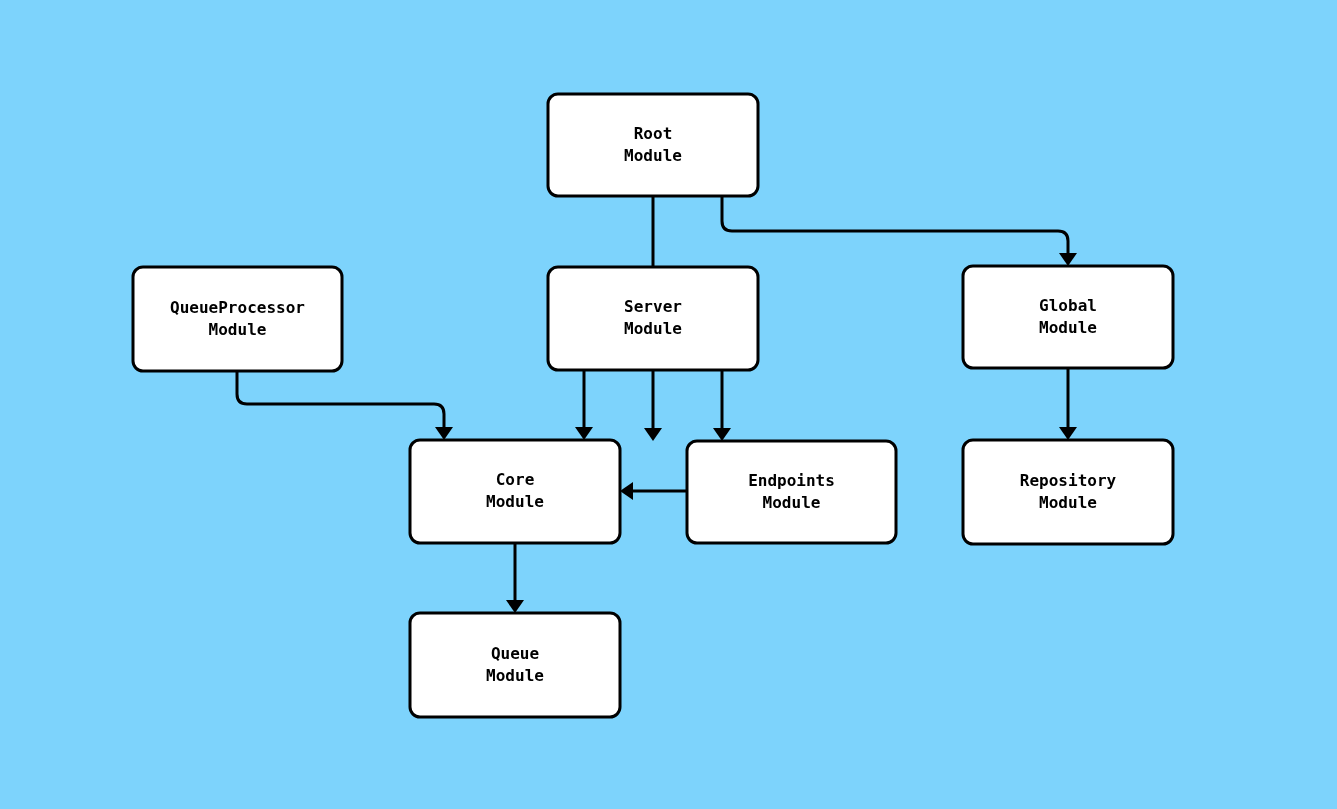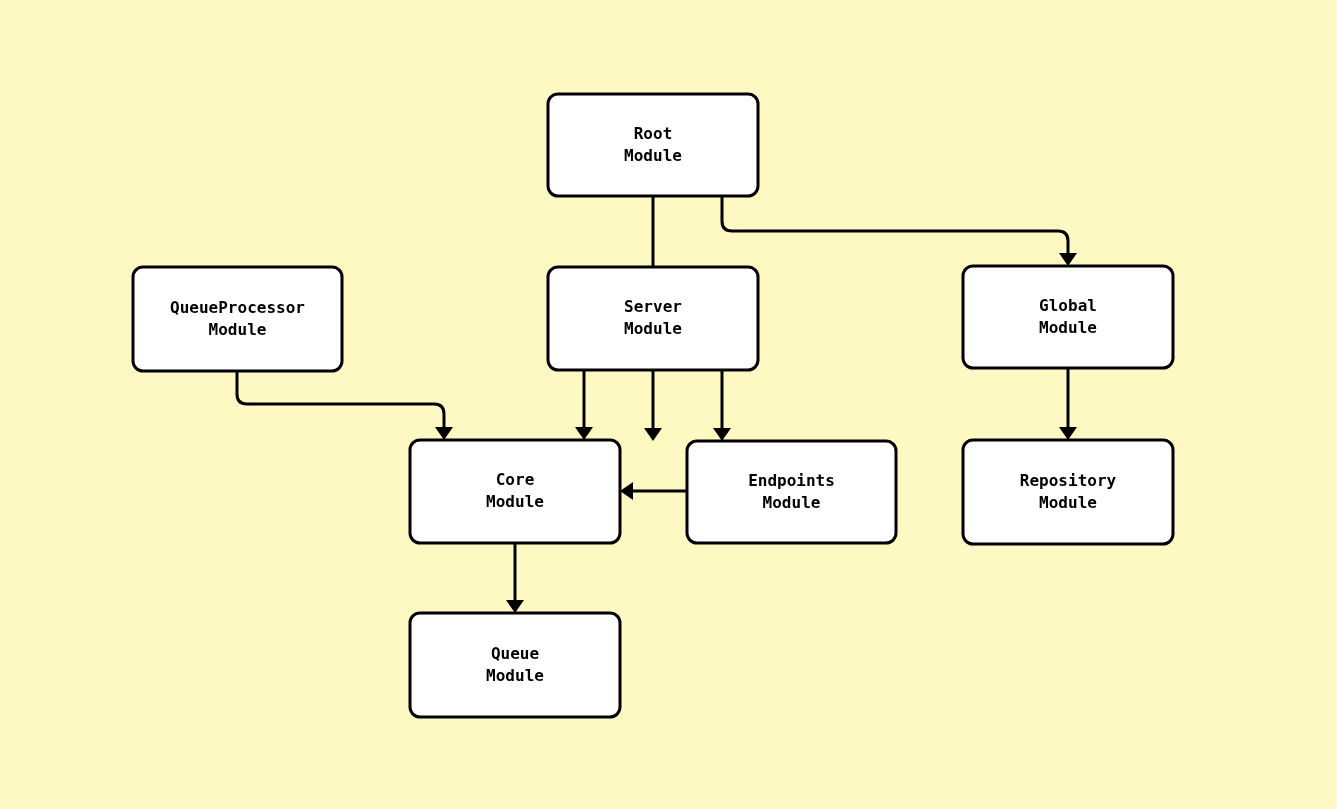--- a/index.html
+++ b/index.html
@@ -11,21 +11,21 @@
   body {
     width: 1337px;
     height: 809px;
     font-family: "DejaVu Sans Mono", "Liberation Mono", monospace;
     overflow: hidden;
   }
   #diagram-canvas {
     position: relative;
     width: 1337px;
     height: 809px;
-    background: #fef9c3;
+    background: #7dd3fc;
   }
   svg#graph {
     display: block;
     width: 1337px;
     height: 809px;
   }
   .node-box {
     fill: #ffffff;
     stroke: #000000;
     stroke-width: 3;

